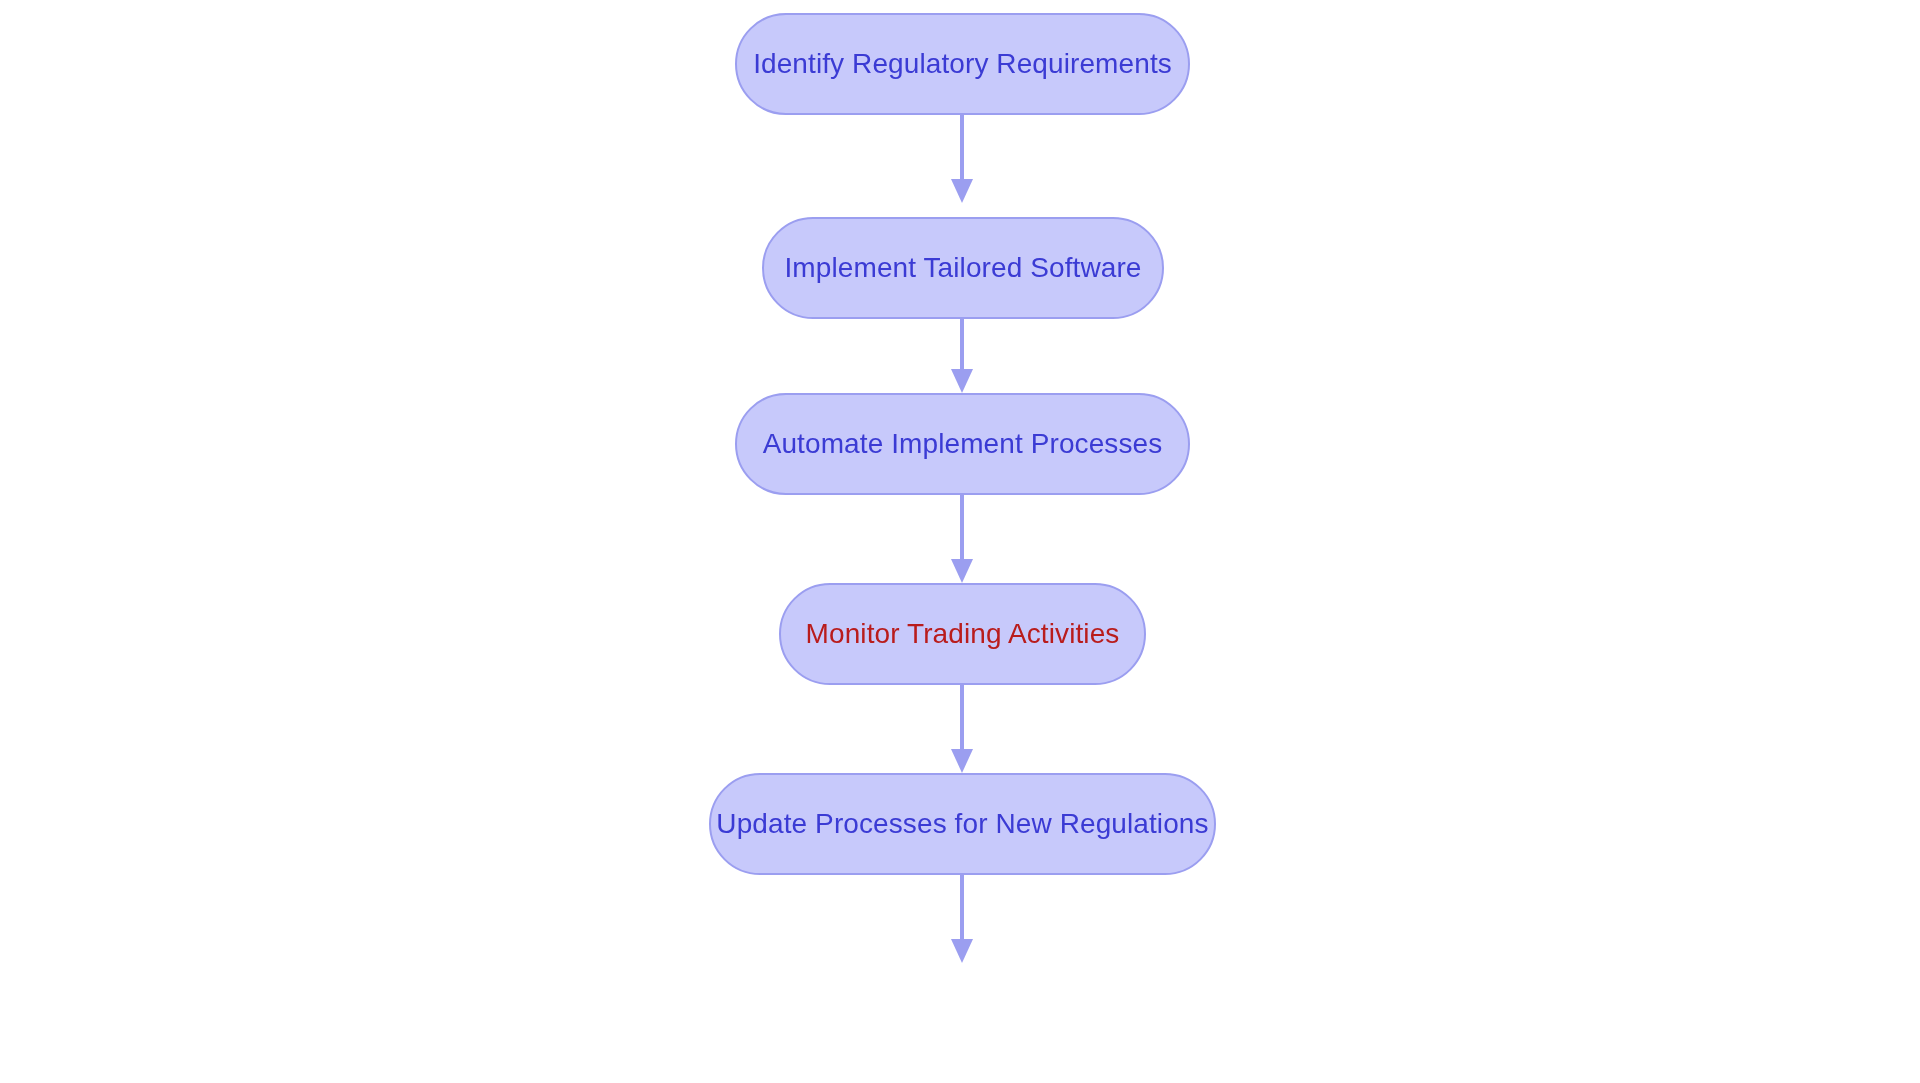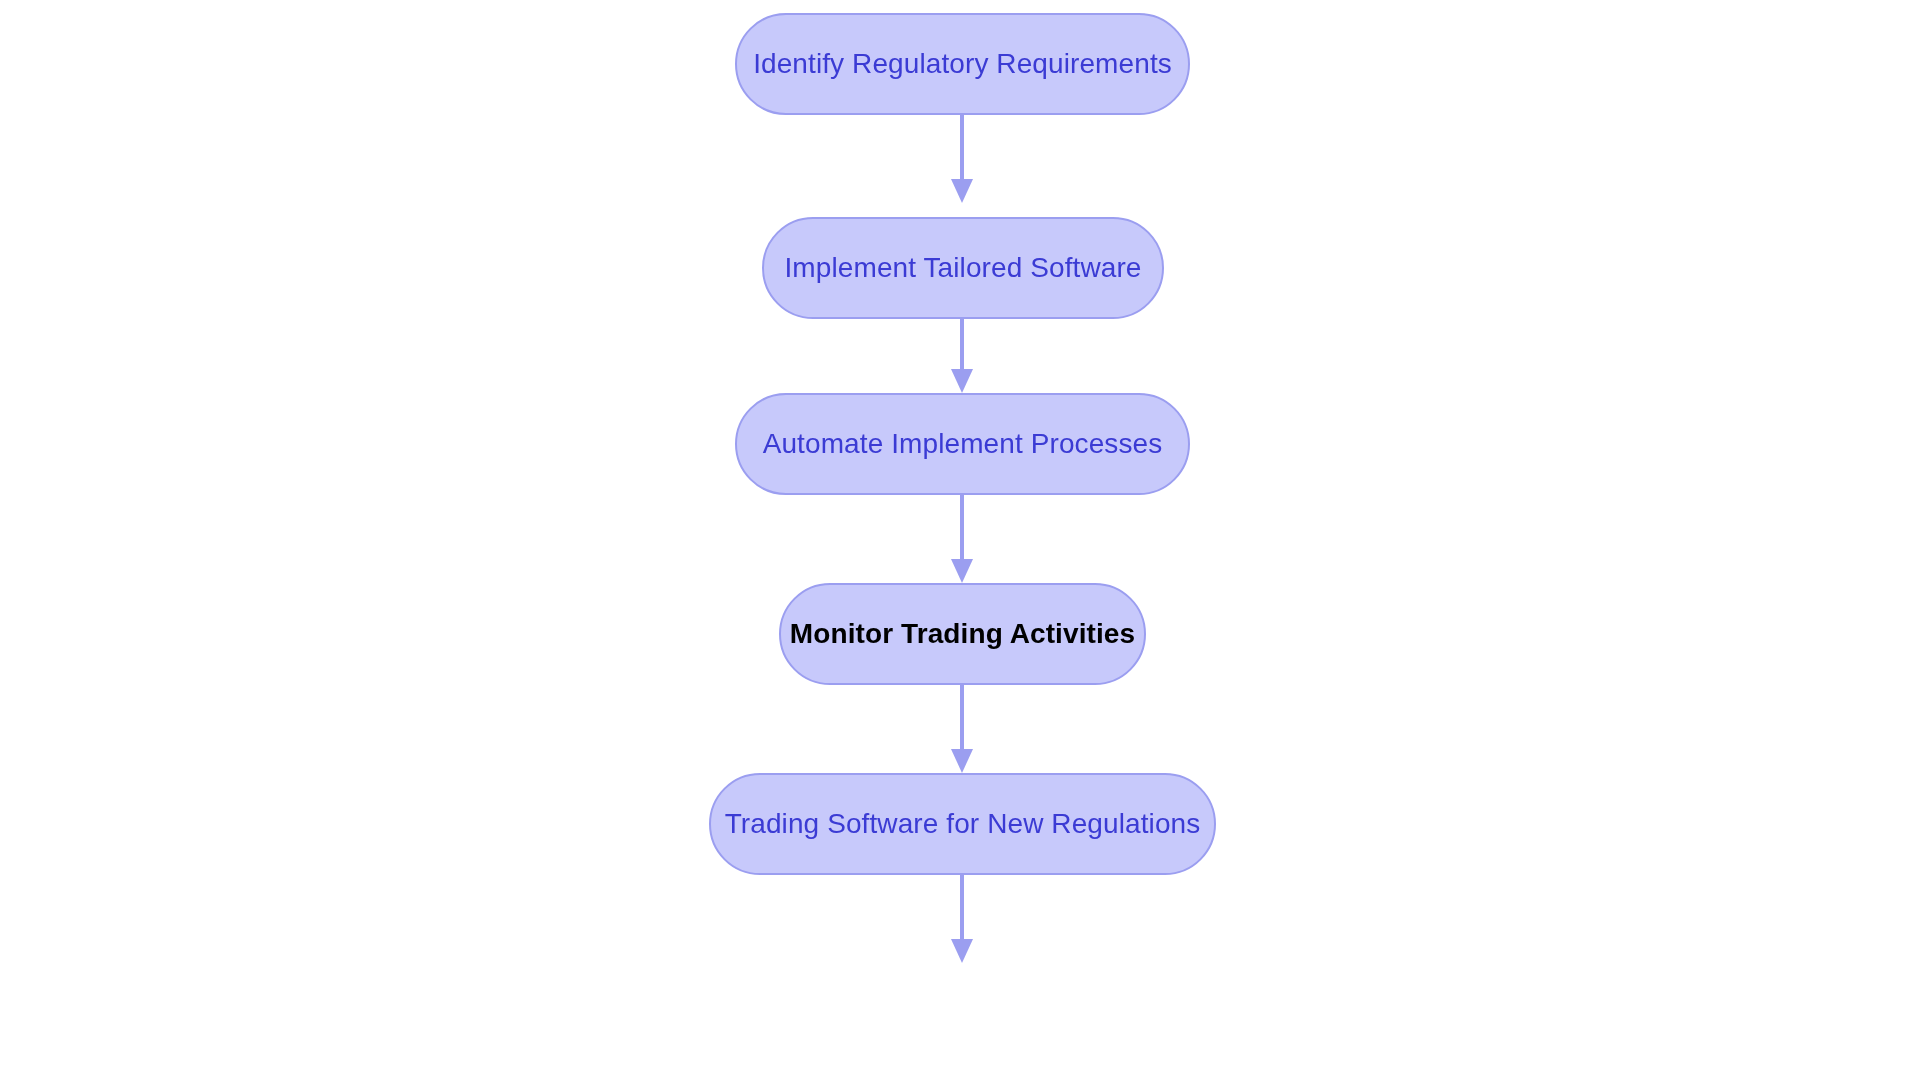--- a/index.html
+++ b/index.html
@@ -95,20 +95,20 @@
 
   <div class="node" style="left: 735px; top: 13px; width: 455px; height: 102px; background: rgb(199, 201, 251); border-color: rgb(155, 158, 240); color: rgb(59, 59, 212);">
     <span class="node-label">Identify Regulatory Requirements</span>
   </div>
   <div class="node" style="left: 762px; top: 203px; width: 402px; height: 102px; background: rgb(199, 201, 251); border-color: rgb(155, 158, 240); color: rgb(59, 59, 212); margin-top: 14px;">
     <span class="node-label">Implement Tailored Software</span>
   </div>
   <div class="node" style="left: 735px; top: 393px; width: 455px; height: 102px; background: rgb(199, 201, 251); border-color: rgb(155, 158, 240); color: rgb(59, 59, 212);">
     <span class="node-label">Automate Implement Processes</span>
   </div>
-  <div class="node" style="left: 779px; top: 583px; width: 367px; height: 102px; background: rgb(199, 201, 251); border-color: rgb(155, 158, 240); color: #000000; font-weight: bold;">
+  <div class="node" style="left: 779px; top: 583px; width: 367px; height: 102px; background: rgb(199, 201, 251); border-color: rgb(155, 158, 240); color: #b91c1c;">
     <span class="node-label">Monitor Trading Activities</span>
   </div>
   <div class="node" style="left: 709px; top: 773px; width: 507px; height: 102px; background: rgb(199, 201, 251); border-color: rgb(155, 158, 240); color: rgb(59, 59, 212);">
-    <span class="node-label">Trading Software for New Regulations</span>
+    <span class="node-label">Update Processes for New Regulations</span>
   </div>
 
 </div>
 
 </body></html>

